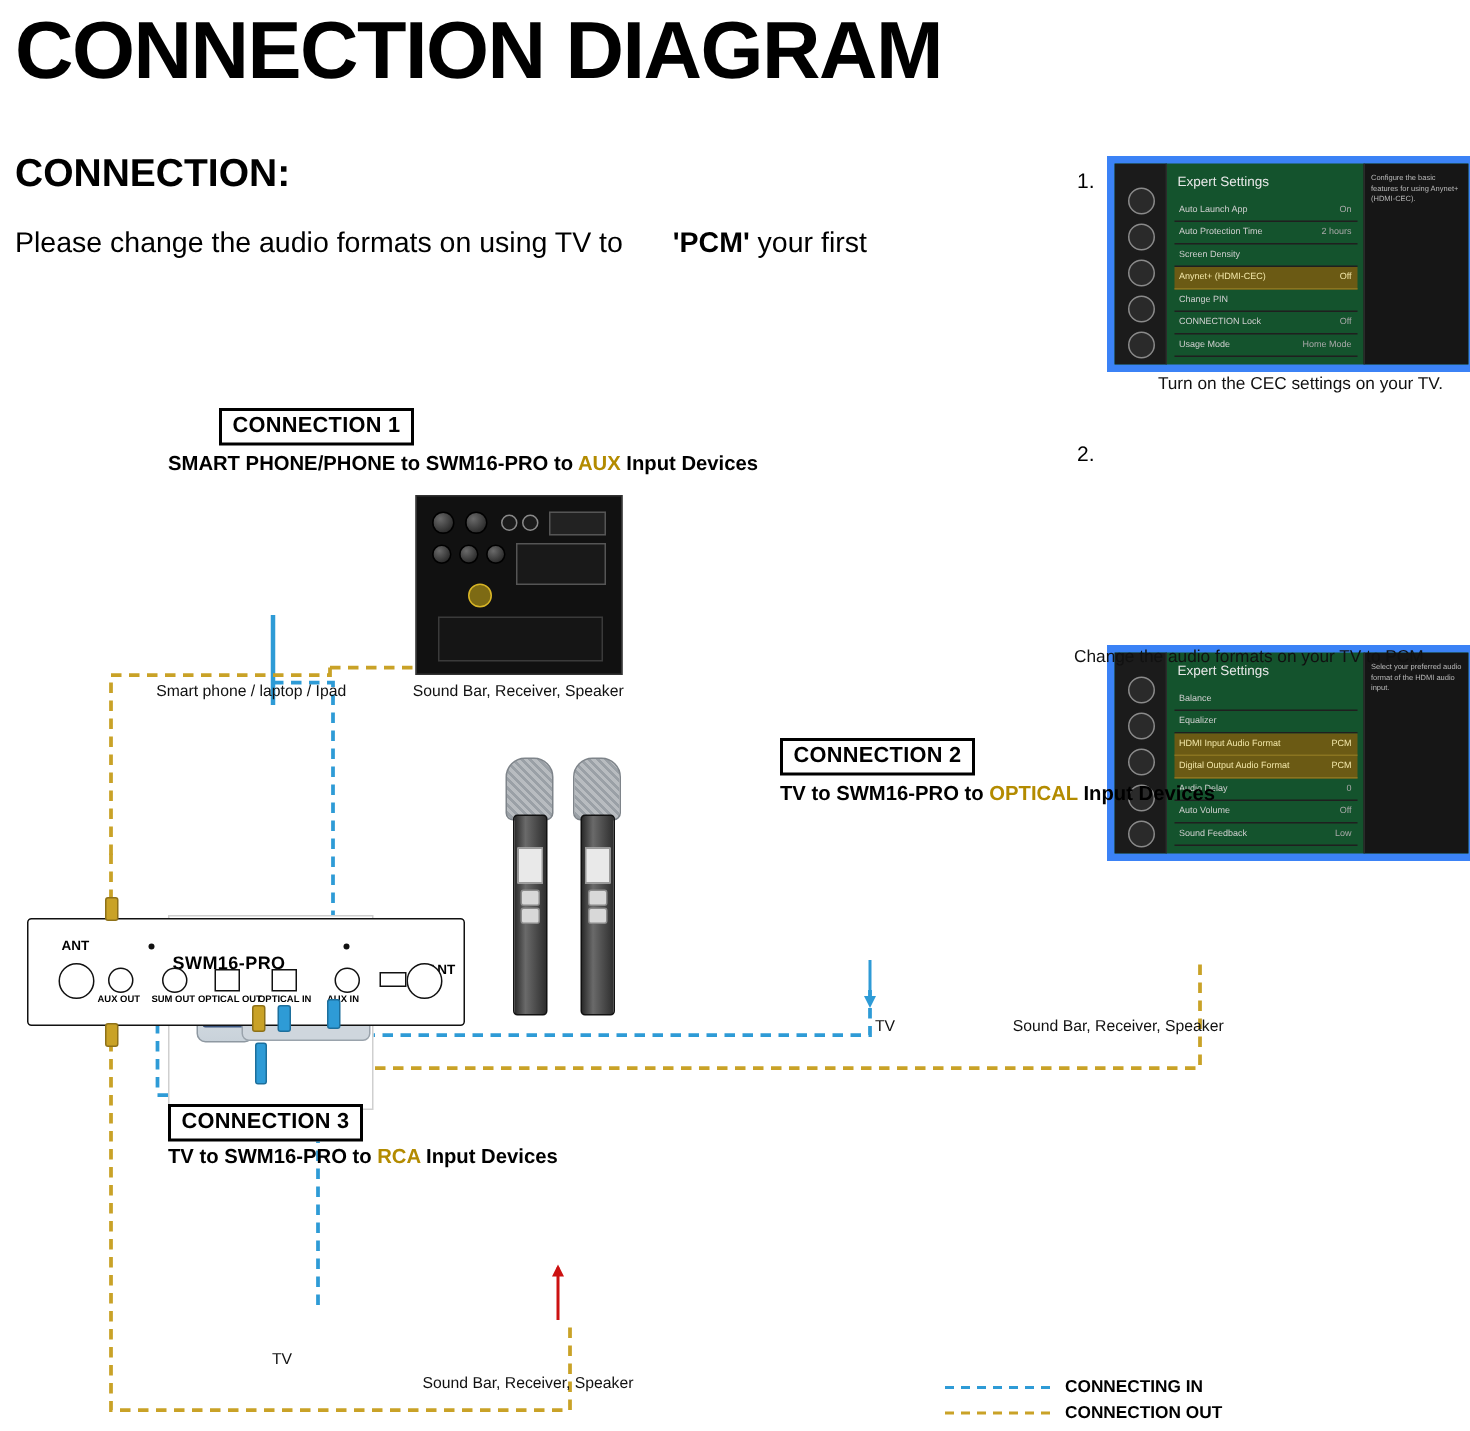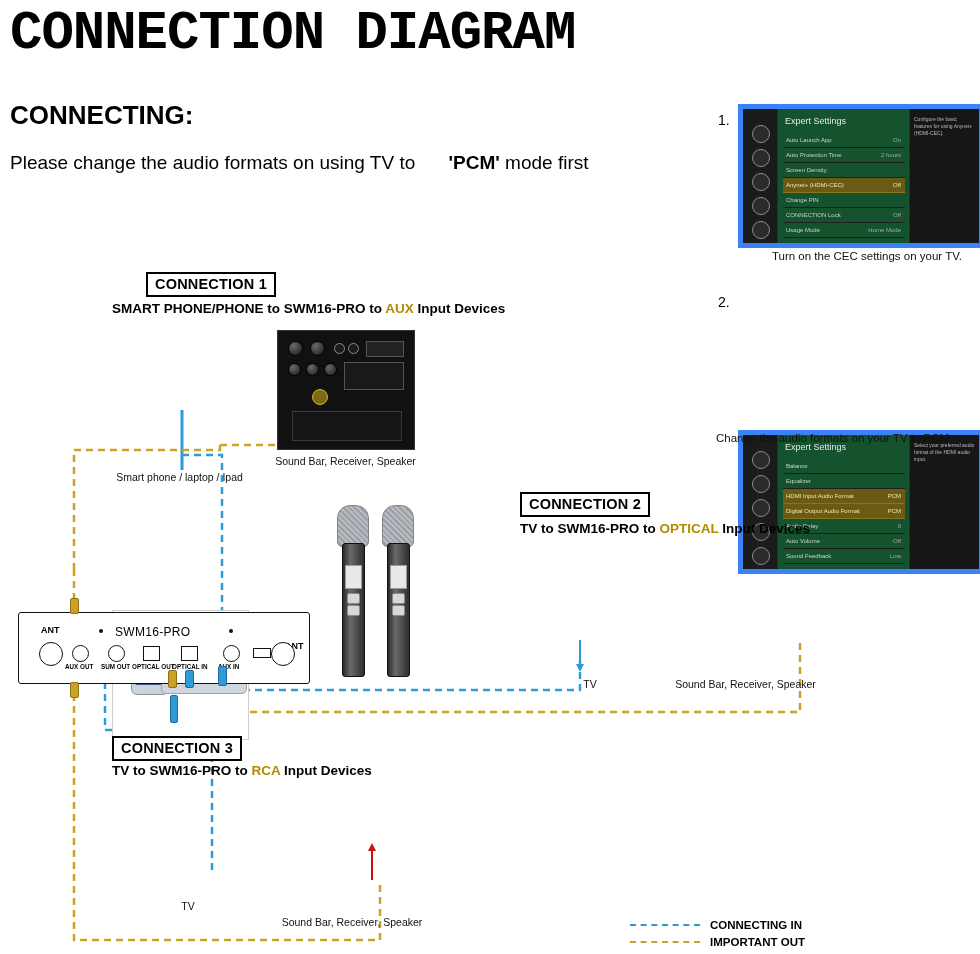--- a/index.html
+++ b/index.html
@@ -17,21 +17,20 @@
   }
   .abs { position: absolute; }
 
   
   #page-title {
     left: 10px; top: 2px;
     font-size: 54px;
     font-weight: bold;
     letter-spacing: -1px;
     line-height: 64px;
-    font-family: Liberation Mono, monospace;
   }
   #important-label {
     left: 10px; top: 100px;
     font-size: 26px;
     font-weight: bold;
   }
   #important-text {
     left: 10px; top: 152px;
     font-size: 19px;
   }
@@ -220,23 +219,23 @@
   
   #swm-unit {
     left: 18px; top: 612px;
     width: 290px; height: 70px;
     background: #fff;
     border: 1.5px solid #111;
     border-radius: 3px;
   }
   #swm-unit .brand {
     position: absolute;
-    left: 96px; top: 12px;
+    left: 96px; top: 22px;
     font-size: 12px;
-    font-weight: normal;
+    font-weight: bold;
     letter-spacing: .3px;
   }
   #swm-unit .ant {
     position: absolute;
     font-size: 9px;
     font-weight: bold;
   }
   #swm-unit .jack {
     position: absolute;
     width: 15px; height: 15px;
@@ -299,23 +298,23 @@
     position: absolute;
     left: 0; top: 0;
     width: 980px; height: 954px;
     pointer-events: none;
   }
 </style>
 </head>
 <body>
 
 <div class="abs" id="page-title">CONNECTION DIAGRAM</div>
-<div class="abs" id="important-label">CONNECTING:</div>
+<div class="abs" id="important-label">CONNECTION:</div>
 <div class="abs" id="important-text">
-  <span>Please change the audio formats on using TV to </span><b>'PCM'</b><span> mode first</span>
+  <span>Please change the audio formats on using TV to </span><b>'PCM'</b><span> your first</span>
 </div>
 
 <div class="abs step-num" style="left:718px; top:112px;">1.</div>
 <div class="abs tvshot" style="left:738px; top:104px; width:236px; height:134px;">
   <div class="panel-left">
     <div class="icon-dot" style="top:16px;"></div>
     <div class="icon-dot" style="top:40px;"></div>
     <div class="icon-dot" style="top:64px;"></div>
     <div class="icon-dot" style="top:88px;"></div>
     <div class="icon-dot" style="top:112px;"></div>
@@ -391,21 +390,21 @@
 <div class="abs devbox" style="left:112px; top:322px; width:135px; height:128px;">
   <div class="phone" style="left:18px; top:20px; width:36px; height:62px;">
     <div class="scr"></div>
   </div>
   <div class="laptop-screen" style="left:54px; top:22px; width:72px; height:50px;">
     <div class="inner"></div>
   </div>
   <div class="laptop-base" style="left:48px; top:72px; width:84px; height:9px;"></div>
   <div class="plug blue" style="left:57px; top:84px; width:6px; height:26px;"></div>
 </div>
-<div class="abs devcap" style="left:108px; top:455px; width:143px;margin-top:16px;">Smart phone / laptop / Ipad</div>
+<div class="abs devcap" style="left:96px; top:455px; width:143px;">Smart phone / laptop / Ipad</div>
 
 <div class="abs blackdev" style="left:277px; top:330px; width:136px; height:118px;">
   <div class="knob" style="left:10px; top:10px; width:13px; height:13px;"></div>
   <div class="knob" style="left:32px; top:10px; width:13px; height:13px;"></div>
   <div class="port" style="left:56px; top:12px; width:9px; height:9px;"></div>
   <div class="port" style="left:70px; top:12px; width:9px; height:9px;"></div>
   <div class="slot" style="left:88px; top:10px; width:36px; height:14px;"></div>
   <div class="knob" style="left:10px; top:32px; width:11px; height:11px;"></div>
   <div class="knob" style="left:28px; top:32px; width:11px; height:11px;"></div>
   <div class="knob" style="left:46px; top:32px; width:11px; height:11px;"></div>
@@ -490,15 +489,15 @@
 
 <div class="abs devcap" style="left:268px; top:916px; width:168px;">Sound Bar, Receiver, Speaker</div>
 
 <div class="abs" id="legend">
   <div class="row">
     <div class="dash"></div>
     <span>CONNECTING IN</span>
   </div>
   <div class="row">
     <div class="dash out"></div>
-    <span>IMPORTANT OUT</span>
+    <span>CONNECTION OUT</span>
   </div>
 </div>
 
 </body></html>

